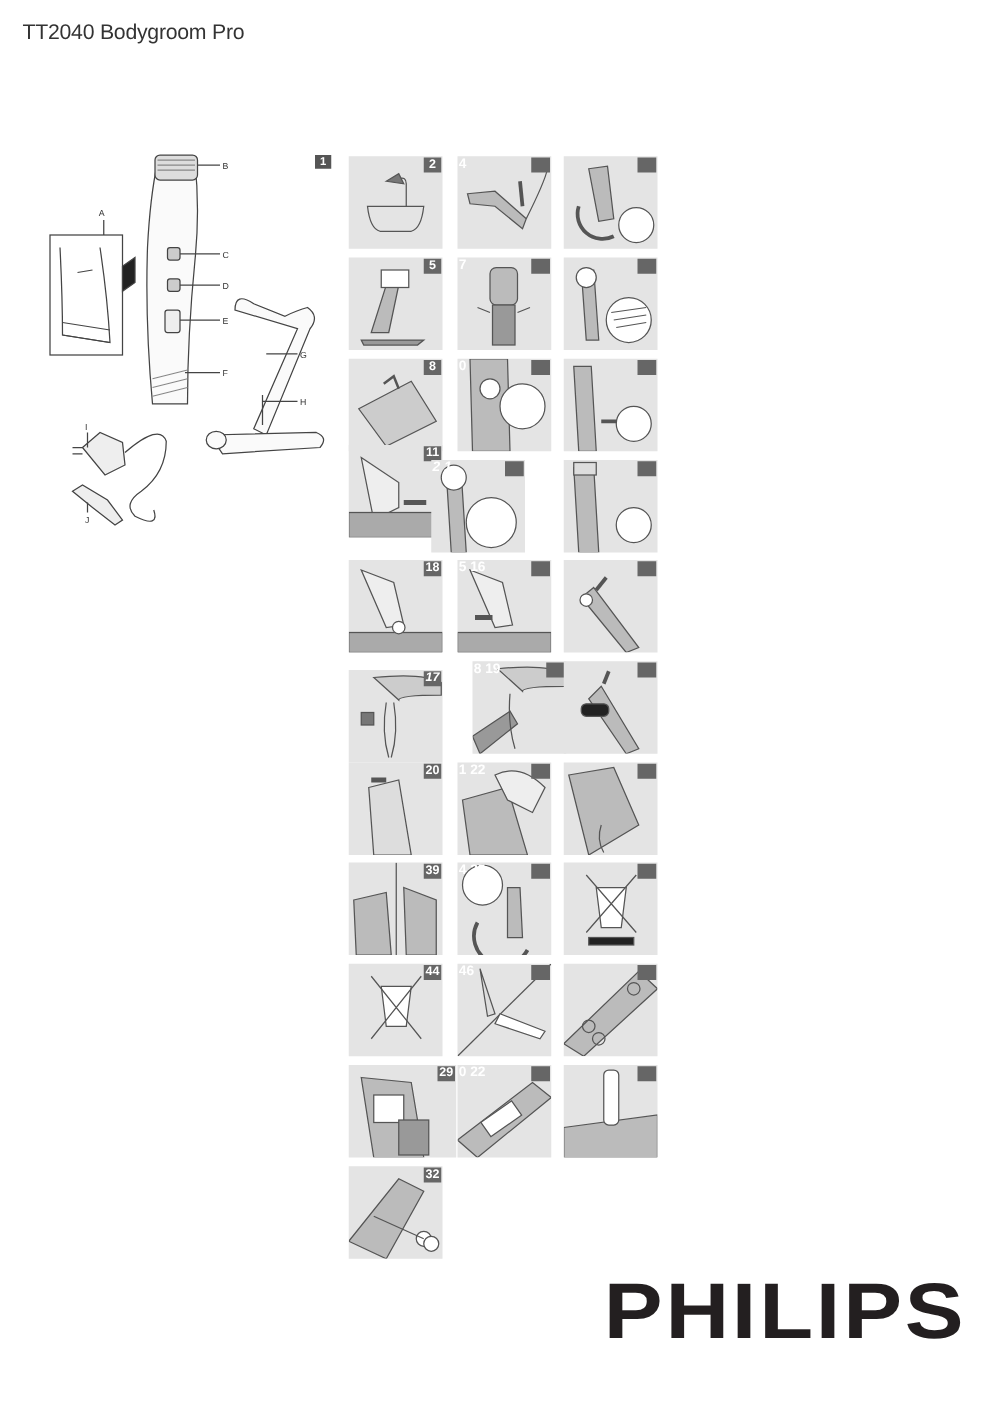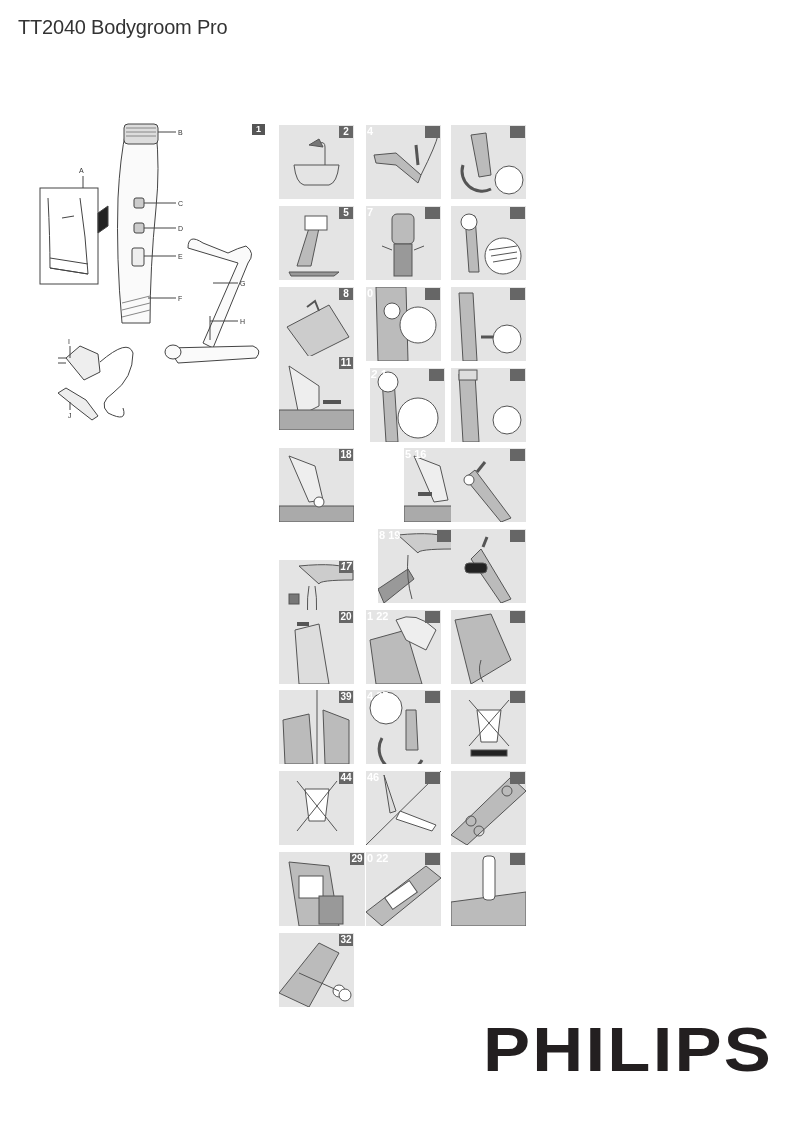--- a/index.html
+++ b/index.html
@@ -1,17 +1,17 @@
 <!DOCTYPE html>
 <html><head>
 <meta charset="utf-8">
 <style>
   html,body{margin:0;padding:0;background:#fff;}
   body{width:802px;height:1134px;position:relative;overflow:hidden;font-family:"DejaVu Sans","Liberation Sans",sans-serif;color:#222;}
-  .title{position:absolute;left:18px;top:16px;font-size:20px;font-weight:300;color:#333;letter-spacing:-0.2px;font-family:"Liberation Sans",sans-serif;}
+  .title{position:absolute;left:18px;top:16px;font-size:17px;font-weight:300;color:#333;letter-spacing:-0.2px;font-family:"Liberation Sans",sans-serif;}
   .fig1{position:absolute;left:38px;top:118px;width:240px;height:320px;}
   .fig1 svg{width:100%;height:100%;}
   .lbl{font-family:"Liberation Sans",sans-serif;font-size:7px;fill:#333;}
   .fig1-badge{position:absolute;left:252px;top:124px;width:13px;height:11px;background:#555;color:#fff;font-size:9px;font-weight:bold;text-align:center;line-height:11px;font-family:"Liberation Sans",sans-serif;}
   .panel{position:absolute;width:75px;height:74px;background:#e4e4e4;overflow:hidden;}
   .panel svg{position:absolute;left:0;top:0;width:75px;height:74px;}
   .badge{position:absolute;top:1px;right:1px;min-width:12px;height:12px;background:#666;color:#fff;font-size:10px;font-weight:bold;line-height:12px;text-align:center;padding:0 1px;font-family:"Liberation Sans",sans-serif;}
   .badge.blank{width:13px;}
   .ghost{position:absolute;top:0;left:1px;color:#fff;font-size:11px;font-weight:bold;font-family:"Liberation Sans",sans-serif;}
   .logo{position:absolute;left:483px;top:1018px;font-family:"Liberation Sans",sans-serif;font-weight:bold;font-size:63px;letter-spacing:2px;color:#231f20;transform:scaleX(1.12);transform-origin:left top;line-height:63px;}
@@ -169,21 +169,21 @@
     <div class="panel" style="left: 279px; top: 356px;">
       <svg viewBox="0 0 75 74">
         <g fill="none" stroke="#555" stroke-width="1">
           <path d="M10 10 L40 30 L40 50 L20 60 Z" fill="#eee"></path>
           <rect x="0" y="54" width="75" height="20" fill="#aaa"></rect>
           <path d="M44 46 L62 46" stroke-width="4"></path>
         </g>
       </svg>
       <span class="badge">11</span>
     </div>
-    <div class="panel" style="left: 370px; top: 368px; font-style: italic;">
+    <div class="panel" style="left: 345px; top: 368px; font-style: italic;">
       <svg viewBox="0 0 75 74">
         <g fill="none" stroke="#555" stroke-width="1">
           <path d="M12 10 L24 10 L28 74 L16 74 Z" fill="#bbb"></path>
           <circle cx="18" cy="14" r="10" fill="#fff"></circle>
           <circle cx="48" cy="50" r="20" fill="#fff"></circle>
         </g>
       </svg>
       <span class="ghost">2 1</span>
       <span class="badge blank"></span>
     </div>
@@ -200,42 +200,42 @@
     <div class="panel" style="left: 279px; top: 448px;">
       <svg viewBox="0 0 75 74">
         <g fill="none" stroke="#555" stroke-width="1">
           <path d="M10 8 L36 18 L44 52 L30 54 Z" fill="#eee"></path>
           <rect x="0" y="58" width="75" height="16" fill="#aaa"></rect>
           <circle cx="40" cy="54" r="5" fill="#fff"></circle>
         </g>
       </svg>
       <span class="badge">18</span>
     </div>
-    <div class="panel" style="left: 366px; top: 448px; margin-left: 38px;">
+    <div class="panel" style="left: 366px; top: 448px;">
       <svg viewBox="0 0 75 74">
         <g fill="none" stroke="#555" stroke-width="1">
           <path d="M10 8 L36 18 L44 52 L30 54 Z" fill="#eee"></path>
           <rect x="0" y="58" width="75" height="16" fill="#aaa"></rect>
           <path d="M14 46 L28 46" stroke-width="4"></path>
         </g>
       </svg>
       <span class="ghost">5 16</span>
       <span class="badge blank"></span>
     </div>
     <div class="panel" style="left: 451px; top: 448px;">
       <svg viewBox="0 0 75 74">
         <g fill="none" stroke="#555" stroke-width="1">
           <path d="M24 22 L60 70 L50 74 L14 30 Z" fill="#bbb"></path>
           <path d="M34 14 L26 24" stroke-width="3"></path>
           <circle cx="18" cy="32" r="5" fill="#fff"></circle>
         </g>
       </svg>
       <span class="badge blank"></span>
     </div>
-    <div class="panel" style="left: 279px; top: 560px; font-style: italic;">
+    <div class="panel" style="left: 279px; top: 536px; font-style: italic;">
       <svg viewBox="0 0 75 74">
         <g fill="none" stroke="#555" stroke-width="1">
           <path d="M20 6 Q60 2 74 10 L74 20 Q40 20 40 24 Z" fill="#ccc"></path>
           <rect x="10" y="34" width="10" height="10" fill="#777"></rect>
           <path d="M30 26 Q26 50 32 70 M36 26 Q40 50 34 70"></path>
         </g>
       </svg>
       <span class="badge">17</span>
     </div>
     <div class="panel" style="left: 366px; top: 529px; margin-left: 12px;">

